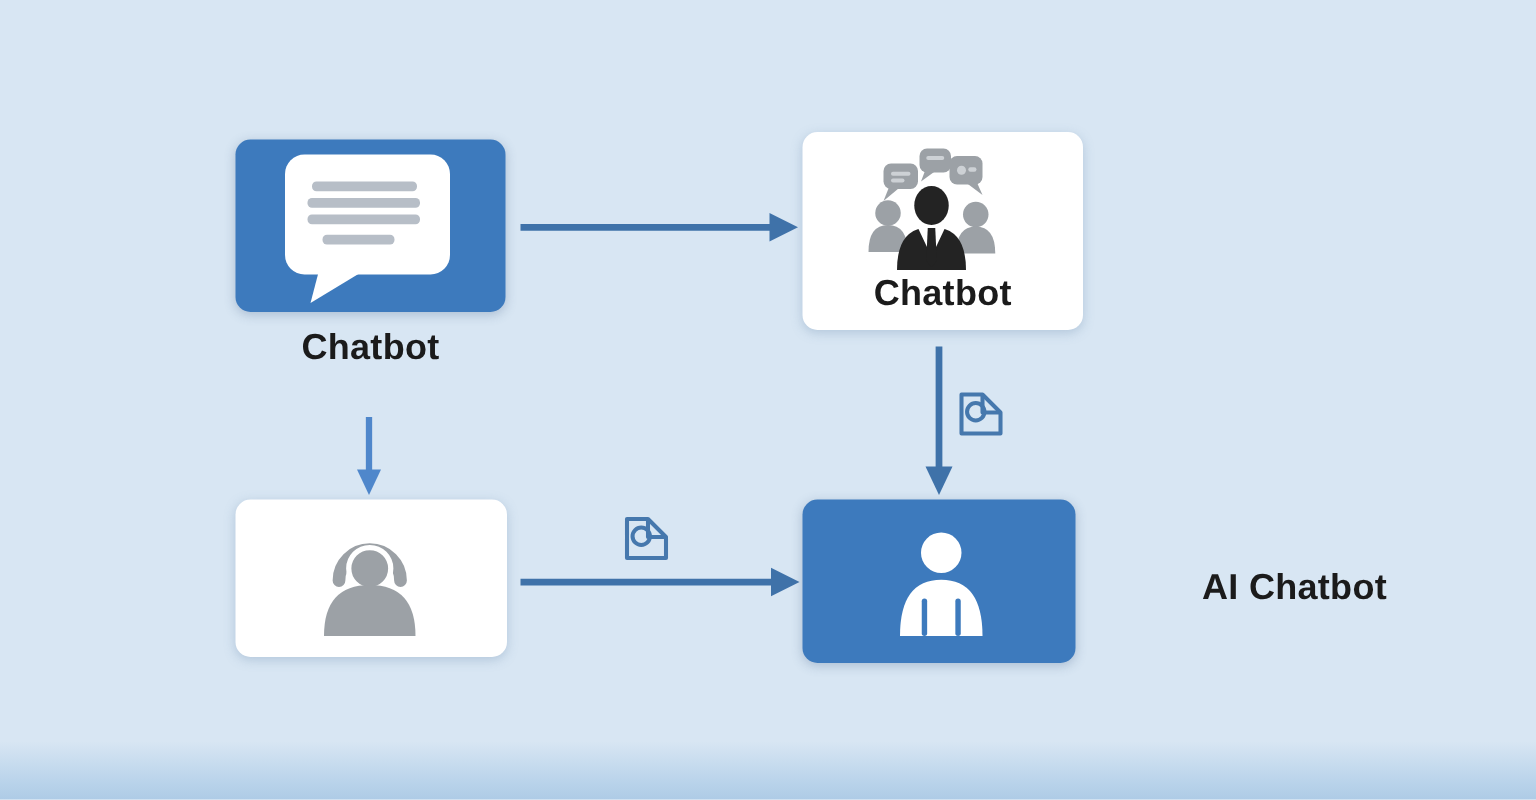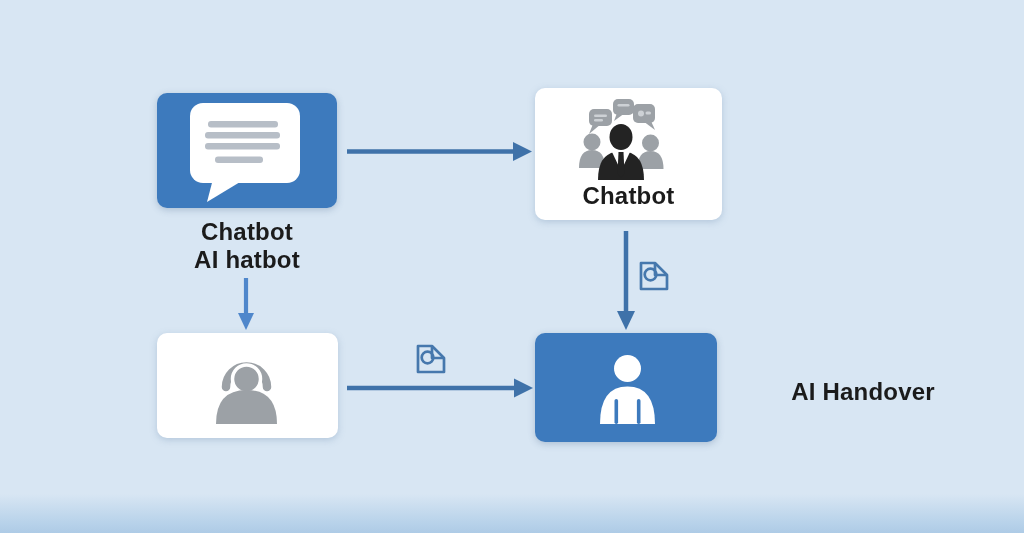--- a/index.html
+++ b/index.html
@@ -94,21 +94,20 @@
       <polygon points="56,86 88,86 50,109" fill="#ffffff"></polygon>
       <rect class="bar" x="51" y="28" width="70" height="6.5" rx="3"></rect>
       <rect class="bar" x="48" y="39" width="75" height="6.5" rx="3"></rect>
       <rect class="bar" x="48" y="50" width="75" height="6.5" rx="3"></rect>
       <rect class="bar" x="58" y="63.5" width="48" height="6.5" rx="3"></rect>
     </svg>
   </div>
 
   <div class="caption">
     <div>Chatbot</div>
-    <div>AI hatbot</div>
   </div>
 
   <div class="node white" style="left:535px;top:88px;width:187px;height:132px;">
     <svg width="187" height="132" viewBox="0 0 187 132">
 
       <g class="gray-fill">
         <rect x="54" y="21" width="23" height="17" rx="5"></rect>
         <polygon points="58,36 66,36 54,46"></polygon>
         <rect x="78" y="11" width="21" height="16" rx="5"></rect>
         <polygon points="82,25 90,25 79,33"></polygon>
@@ -150,15 +149,15 @@
 
   <div class="node blue" style="left:535px;top:333px;width:182px;height:109px;">
     <svg width="182" height="109" viewBox="0 0 182 109">
       <circle cx="92.5" cy="35.5" r="13.5" fill="#ffffff"></circle>
       <path d="M65 91 Q65 53.5 92.5 53.5 Q120 53.5 120 91 Z" fill="#ffffff"></path>
       <rect x="79.5" y="66" width="3.6" height="25" rx="1.8" fill="var(--node-blue,#3d7abd)"></rect>
       <rect x="101.9" y="66" width="3.6" height="25" rx="1.8" fill="var(--node-blue,#3d7abd)"></rect>
     </svg>
   </div>
 
-  <div class="side-label">AI Handover</div>
+  <div class="side-label">AI Chatbot</div>
 
 </div>
 
 </body></html>

